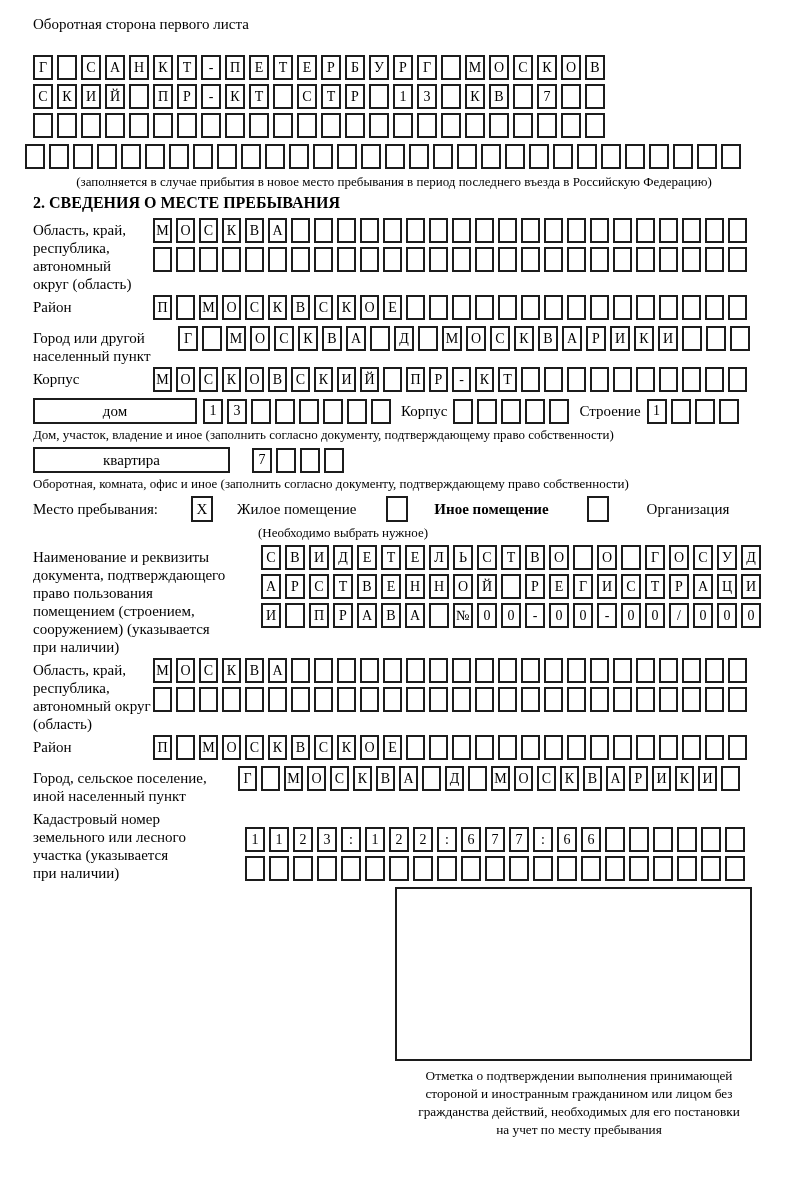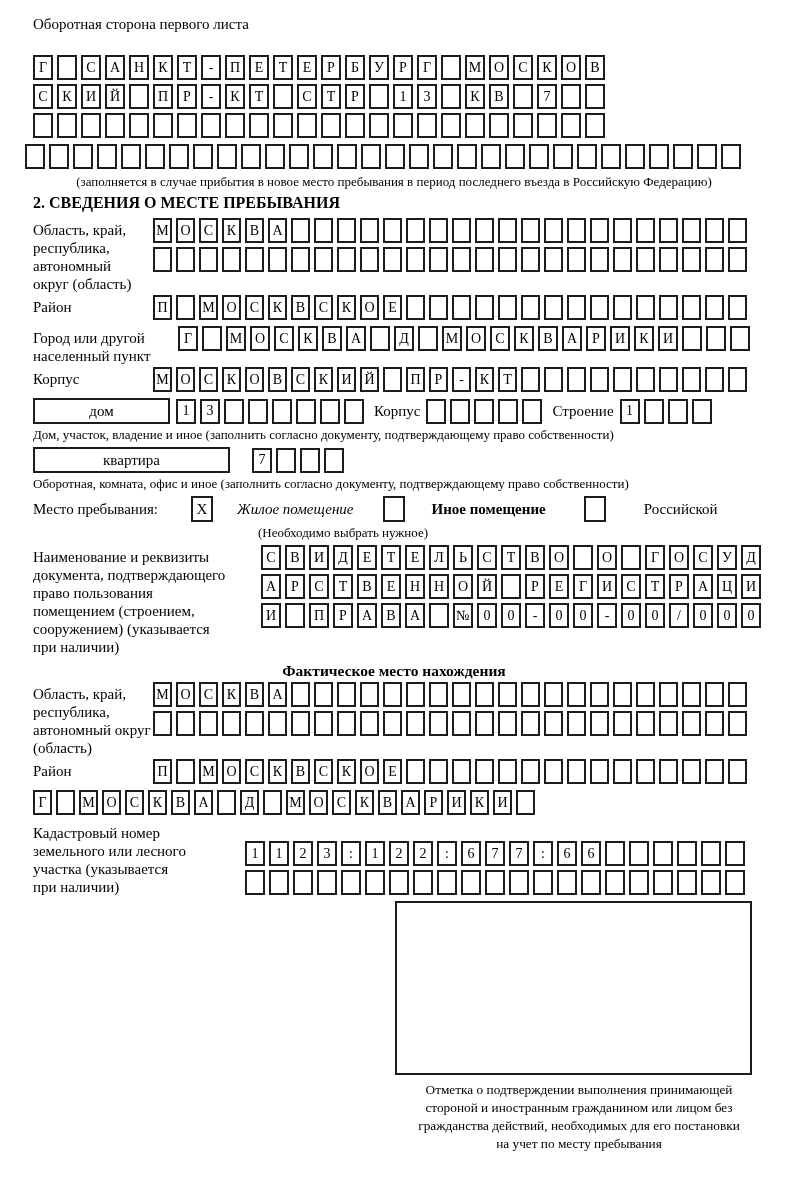--- a/index.html
+++ b/index.html
@@ -26,21 +26,21 @@
     font-size:14px; font-family:"Liberation Serif", serif;
   }
   .narrow .cell { width:19px; }
   .fullrow { margin-left:-8px; margin-top:0; }
 
   .inline-row { display:flex; align-items:center; margin:2px 0 2px 0; }
   .wbox {
     box-sizing:border-box; border:2px solid #1c1c1c; height:26px;
     display:flex; align-items:center; justify-content:center; font-size:15px; flex:none;
   }
-  .domw { width:137px; } .kvw { width:197px; }
+  .domw { width:164px; } .kvw { width:197px; }
   .ilabel { font-size:15px; flex:none; margin:0 6px; }
   .chk {
     box-sizing:border-box; flex:none; width:22px; height:26px; border:2px solid #1c1c1c;
     display:flex; align-items:center; justify-content:center; font-size:15px;
   }
   .staylabel { font-size:15px; flex:none; width:142px; }
   .stayopt { font-size:15px; flex:none; }
   .indent-note { margin-left:225px; }
 
   .stampbox {
@@ -381,25 +381,25 @@
         <div class="cell"></div>
         <div class="cell"></div>
         <div class="cell"></div>
       </div>
   </div>
   <div class="note">Оборотная, комната, офис и иное (заполнить согласно документу, подтверждающему право собственности)</div>
 
   <div class="inline-row mt4">
     <div class="staylabel">Место пребывания:</div>
     <div class="chk">X</div>
-    <div class="stayopt" style="margin:0 14px 0 8px;font-style:italic;">Жилое помещение</div>
+    <div class="stayopt" style="margin:0 14px 0 8px;">Жилое помещение</div>
     <div class="chk"></div>
     <div class="stayopt" style="margin:0 22px 0 10px;font-weight:bold;">Иное помещение</div>
     <div class="chk"></div>
-    <div class="stayopt" style="margin:0 0 0 22px;">Российской</div>
+    <div class="stayopt" style="margin:0 0 0 22px;">Организация</div>
   </div>
   <div class="note indent-note">(Необходимо выбрать нужное)</div>
 
   <div class="field mt4">
     <div class="flabel w212">Наименование и реквизиты
 документа, подтверждающего
 право пользования
 помещением (строением,
 сооружением) (указывается
 при наличии)</div>
@@ -469,21 +469,20 @@
           <div class="cell">0</div>
           <div class="cell">0</div>
           <div class="cell">/</div>
           <div class="cell">0</div>
           <div class="cell">0</div>
           <div class="cell">0</div>
         </div>
     </div>
   </div>
 
-  <div class="h3">Фактическое место нахождения</div>
 
   <div class="field">
     <div class="flabel w120">Область, край,
 республика,
 автономный округ
 (область)</div>
     <div class="rows narrow">
       <div class="cellrow">
           <div class="cell">М</div>
           <div class="cell">О</div>
@@ -571,20 +570,22 @@
           <div class="cell"></div>
           <div class="cell"></div>
           <div class="cell"></div>
           <div class="cell"></div>
           <div class="cell"></div>
         </div>
     </div>
   </div>
 
   <div class="field">
+    <div class="flabel w205">Город, сельское поселение,
+иной населенный пункт</div>
     <div class="rows narrow">
       <div class="cellrow">
           <div class="cell">Г</div>
           <div class="cell"></div>
           <div class="cell">М</div>
           <div class="cell">О</div>
           <div class="cell">С</div>
           <div class="cell">К</div>
           <div class="cell">В</div>
           <div class="cell">А</div>

